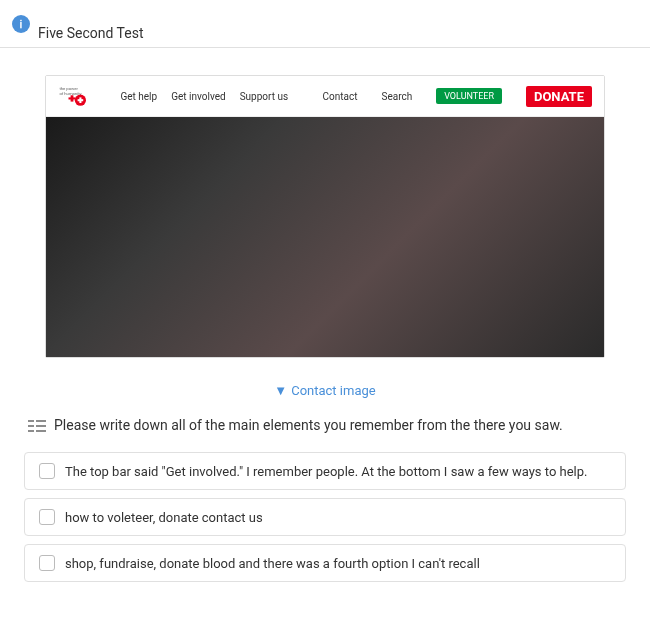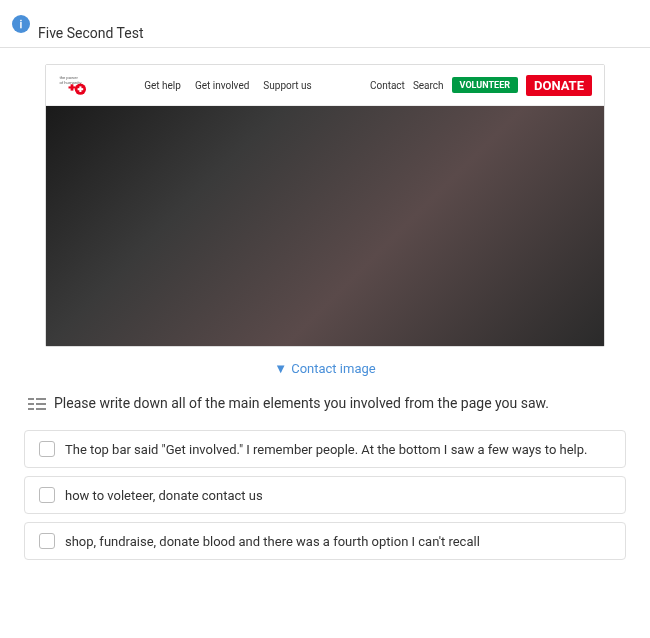--- a/index.html
+++ b/index.html
@@ -40,21 +40,21 @@
       margin-top: 19px;
     }
 
     .main-content {
       padding: 12px 16px;
     }
 
     .image-container {
       width: 100%;
       max-width: 560px;
-      margin: 4px auto;
+      margin: 15px auto;
       border: 1px solid #ddd;
       border-radius: 2px;
       overflow: hidden;
       position: relative;
     }
 
     
     .rc-page {
       width: 100%;
       background: #fff;
@@ -84,31 +84,31 @@
     .rc-nav-links {
       display: flex;
       gap: 14px;
       font-size: 10px;
       color: #333;
     }
 
     .rc-nav-right {
       display: flex;
       align-items: center;
-      gap: 8px;
+      gap: 24px;
       font-size: 10px;
     }
 
     .rc-btn-volunteer {
       background: #009a44;
       color: white;
       padding: 3px 8px;
       border-radius: 2px;
       font-size: 9px;
-      font-weight: bold;
+      font-weight: normal;
     }
 
     .rc-btn-donate {
       background: #e8001c;
       color: white;
       padding: 3px 8px;
       border-radius: 2px;
       font-size: 13px;
       font-weight: bold;
     }
@@ -299,21 +299,21 @@
       <span class="question-icon">
         <svg width="18" height="16" viewBox="0 0 18 16">
           <line x1="0" y1="3" x2="6" y2="3" stroke="#666" stroke-width="1.5"></line>
           <line x1="0" y1="8" x2="6" y2="8" stroke="#666" stroke-width="1.5"></line>
           <line x1="0" y1="13" x2="6" y2="13" stroke="#666" stroke-width="1.5"></line>
           <line x1="8" y1="3" x2="18" y2="3" stroke="#666" stroke-width="1.5"></line>
           <line x1="8" y1="8" x2="18" y2="8" stroke="#666" stroke-width="1.5"></line>
           <line x1="8" y1="13" x2="18" y2="13" stroke="#666" stroke-width="1.5"></line>
         </svg>
       </span>
-      <span class="question-text">Please write down all of the main elements you involved from the page you saw.</span>
+      <span class="question-text">Please write down all of the main elements you remember from the there you saw.</span>
     </div>
 
     <div class="answer-list" id="answer-list">
     <div class="answer-item">
           <div class="answer-checkbox"></div>
           <span>The top bar said "Get involved." I remember people. At the bottom I saw a few ways to help.</span>
         </div>
         <div class="answer-item">
           <div class="answer-checkbox"></div>
           <span>how to voleteer, donate contact us</span>

